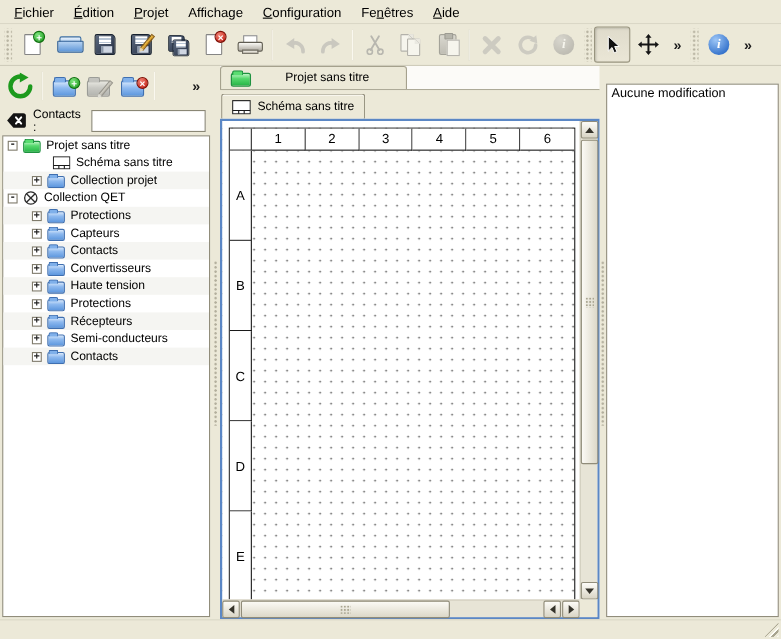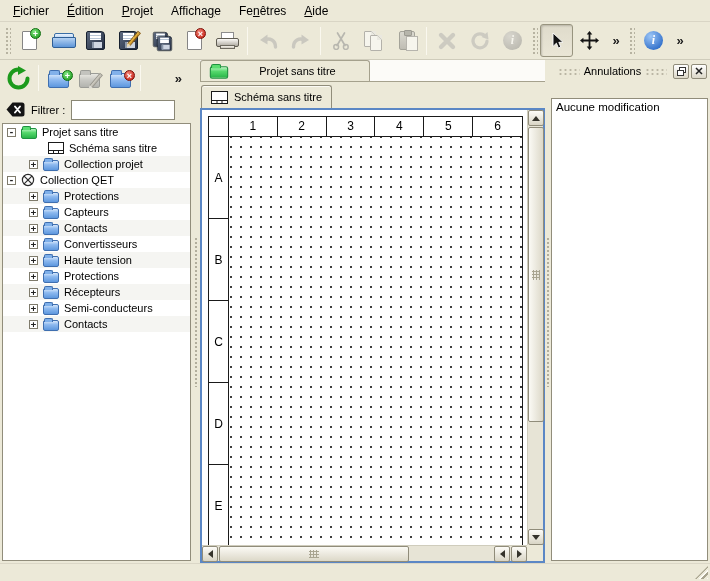--- a/index.html
+++ b/index.html
@@ -173,20 +173,21 @@
 </head>
 <body>
 
 <div id="app">
 
   <div class="menubar">
       <span class="menu-item"><u>F</u>ichier</span>
       <span class="menu-item"><u>É</u>dition</span>
       <span class="menu-item"><u>P</u>rojet</span>
       <span class="menu-item">Afficha<u>g</u>e</span>
+      <span class="menu-item"><u>C</u>onfiguration</span>
       <span class="menu-item">Fe<u>n</u>êtres</span>
       <span class="menu-item"><u>A</u>ide</span>
     </div>
 
   <div class="toolbar">
     <span class="tb-handle"></span>
     <span class="tb-btn">
       <span class="page">
           <span class="badge green tr">+</span>
         </span>
@@ -314,21 +315,21 @@
       </span>
       <span class="pt-sep"></span>
       <span style="flex:1"></span>
       <span class="chev" style="margin-right:8px">»</span>
     </div>
     <div class="filter-row">
       <svg width="19" height="15" viewBox="0 0 19 15">
         <path d="M6.5 0.5 H16 Q18.5 0.5 18.5 3 V12 Q18.5 14.5 16 14.5 H6.5 L0.5 7.5 Z" fill="#141414"></path>
         <path d="M9 4.5 L14 10.5 M14 4.5 L9 10.5" stroke="#fff" stroke-width="1.9" stroke-linecap="round"></path>
       </svg>
-      <span>Filtrer :</span>
+      <span>Contacts :</span>
       <input class="filter-input" type="text" value="" style="">
     </div>
     <div class="tree-wrap">
         <div class="tree-row">
           <span class="tspacer" style="width: 4px;"></span>
           <span class="exp">-</span>
           <span class="ti">
             <span class="tfold green"></span>
           </span>
           <span class="tlabel">Projet sans titre</span>
@@ -521,36 +522,20 @@
       </div>
       <div class="sb-corner"></div>
     </div>
   </div>
 
   <div class="vsplit" style="left:545px;width:6px">
       <span class="grip"></span>
     </div>
 
   <div class="dock-right">
-    <div class="dock-header">
-      <span class="dock-grip"></span>
-      <span class="dock-title">Annulations</span>
-      <span class="dock-grip"></span>
-      <span class="dock-btn">
-        <svg width="9" height="9" viewBox="0 0 9 9">
-          <rect x="2.5" y="0.5" width="6" height="5" fill="#fff" stroke="#333"></rect>
-          <rect x="0.5" y="3.5" width="6" height="5" fill="#fff" stroke="#333"></rect>
-        </svg>
-      </span>
-      <span class="dock-btn">
-        <svg width="8" height="8" viewBox="0 0 8 8">
-          <path d="M1 1 L7 7 M7 1 L1 7" stroke="#222" stroke-width="1.5"></path>
-        </svg>
-      </span>
-    </div>
     <div class="undo-list">
         <div class="undo-item">Aucune modification</div>
       </div>
   </div>
 
   <div class="statusbar">
     <span class="resize-grip"></span>
   </div>
 
 </div>

